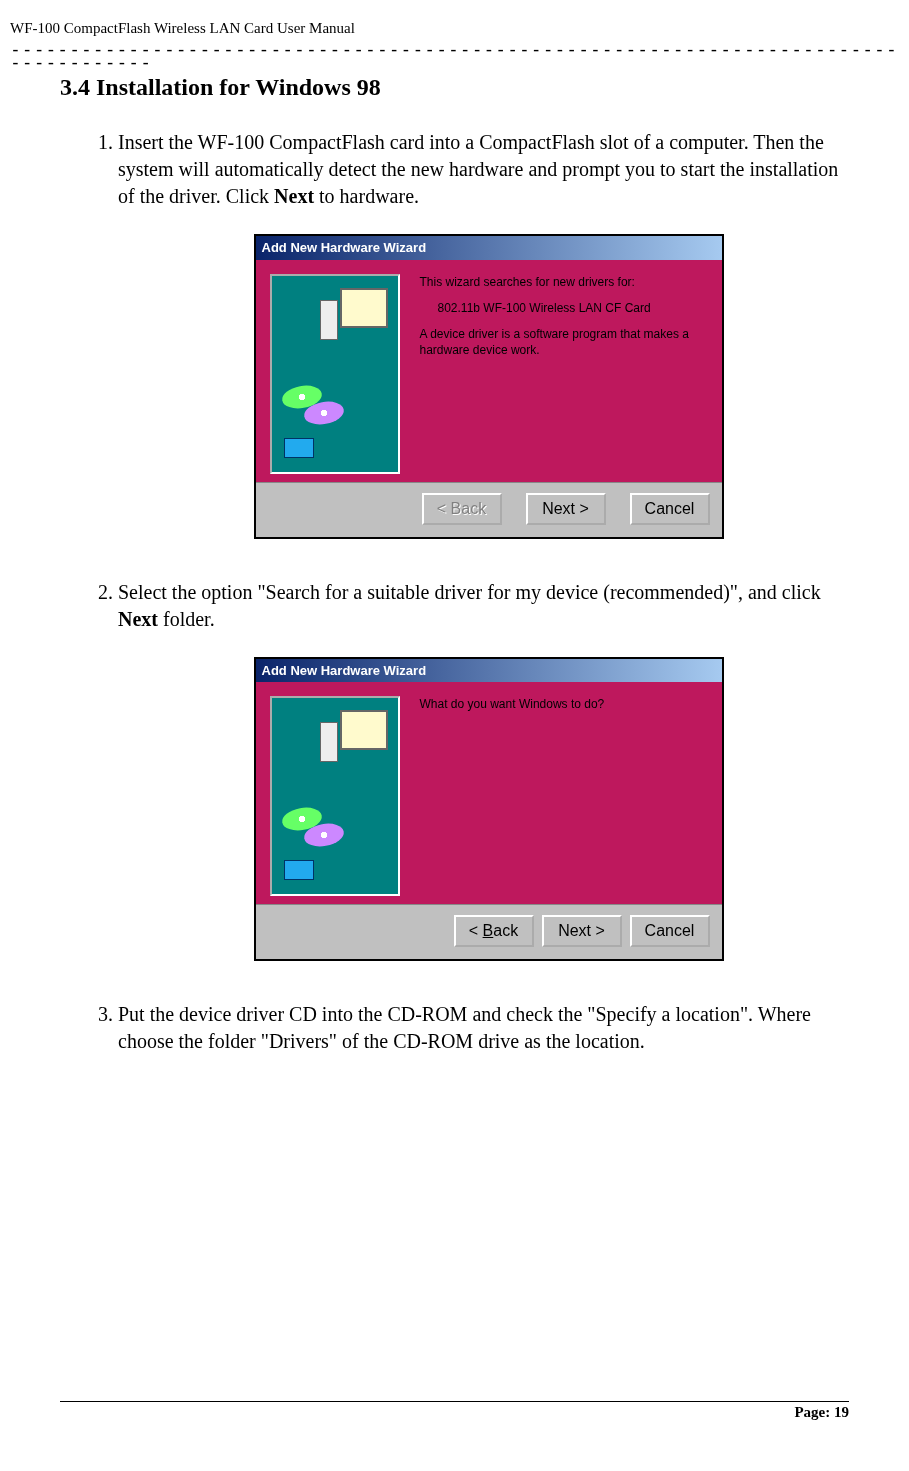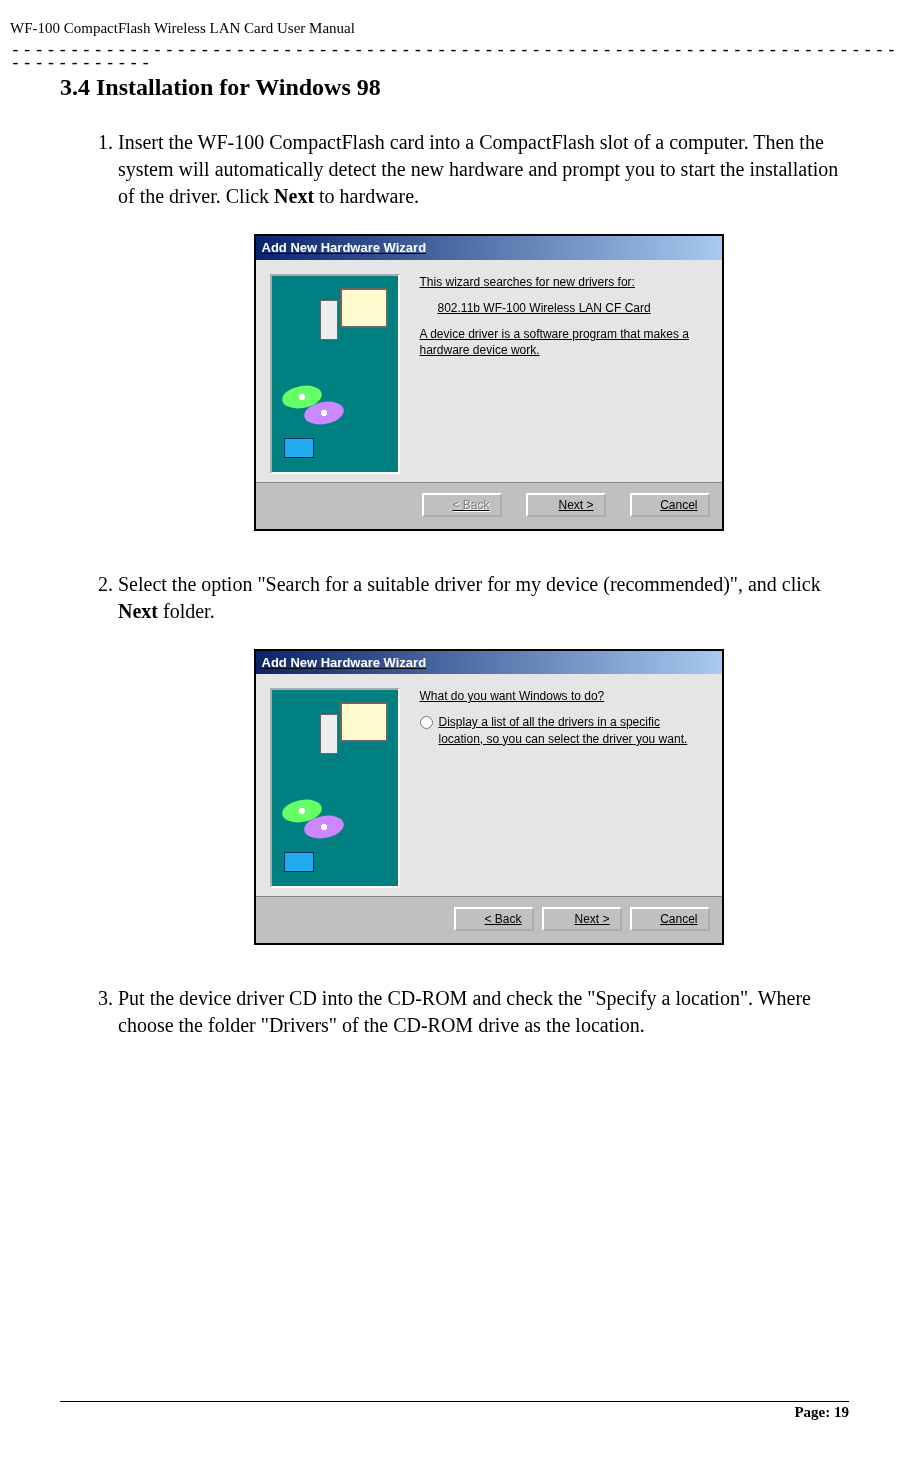--- a/index.html
+++ b/index.html
@@ -38,25 +38,24 @@
     }
     ol.steps > li {
       margin-bottom: 26px;
       padding-right: 40px;
     }
     .bold { font-weight: bold; }
     .wizard-wrap { display: flex; justify-content: center; margin: 24px 0 40px; }
     .wizard {
       width: 470px;
       border: 2px solid #000;
-      background: #e5e5e5;
+      background: #be185d;
       font-family: Tahoma, "MS Sans Serif", Arial, sans-serif;
       font-size: 12px;
       color: #000;
-      text-decoration: underline;
     }
     .titlebar {
       background: linear-gradient(to right, #0a246a, #a6caf0);
       color: #fff;
       font-weight: bold;
       font-size: 13px;
       padding: 3px 6px;
     }
     .wiz-body {
       display: flex;
@@ -108,27 +107,26 @@
       border-top: 1px solid #888;
       padding: 10px 12px 12px;
       display: flex;
       justify-content: flex-end;
       gap: 8px;
       background: #c0c0c0;
     }
     .wiz-footer.first { justify-content: flex-end; gap: 24px; }
     .btn {
       min-width: 80px;
-      height: 24px;
+      height: 32px;
       background: #c0c0c0;
       border: 2px outset #fff;
       font-family: inherit;
-      font-size: 12px;
+      font-size: 16px;
       padding: 0 10px;
-      text-align: right;
     }
     .btn[disabled] {
       color: #808080;
       text-shadow: 1px 1px 0 #fff;
     }
     .first .btn { font-family: "MS Sans Serif", Arial, sans-serif; }
     .page-footer {
       position: absolute;
       bottom: 50px; left: 60px; right: 60px;
     }
@@ -188,24 +186,20 @@
         <div class="wiz-body">
           <div class="wiz-art">
             <div class="tower"></div>
               <div class="monitor"></div>
             <div class="disc1"></div>
               <div class="disc2"></div>
               <div class="floppy"></div>
           </div>
           <div class="wiz-content">
             <p>What do you want Windows to do?</p>
-            <div class="radio-row">
-              <input type="radio" style="">
-              <label>Display a list of all the drivers in a specific location, so you can select the driver you want.</label>
-            </div>
           </div>
         </div>
         <div class="wiz-footer">
           <button class="btn"><span>&lt; </span><span class="u">B</span><span>ack</span></button>
           <button class="btn">Next &gt;</button>
           <button class="btn">Cancel</button>
         </div>
       </div>
     </div>
   </li>

